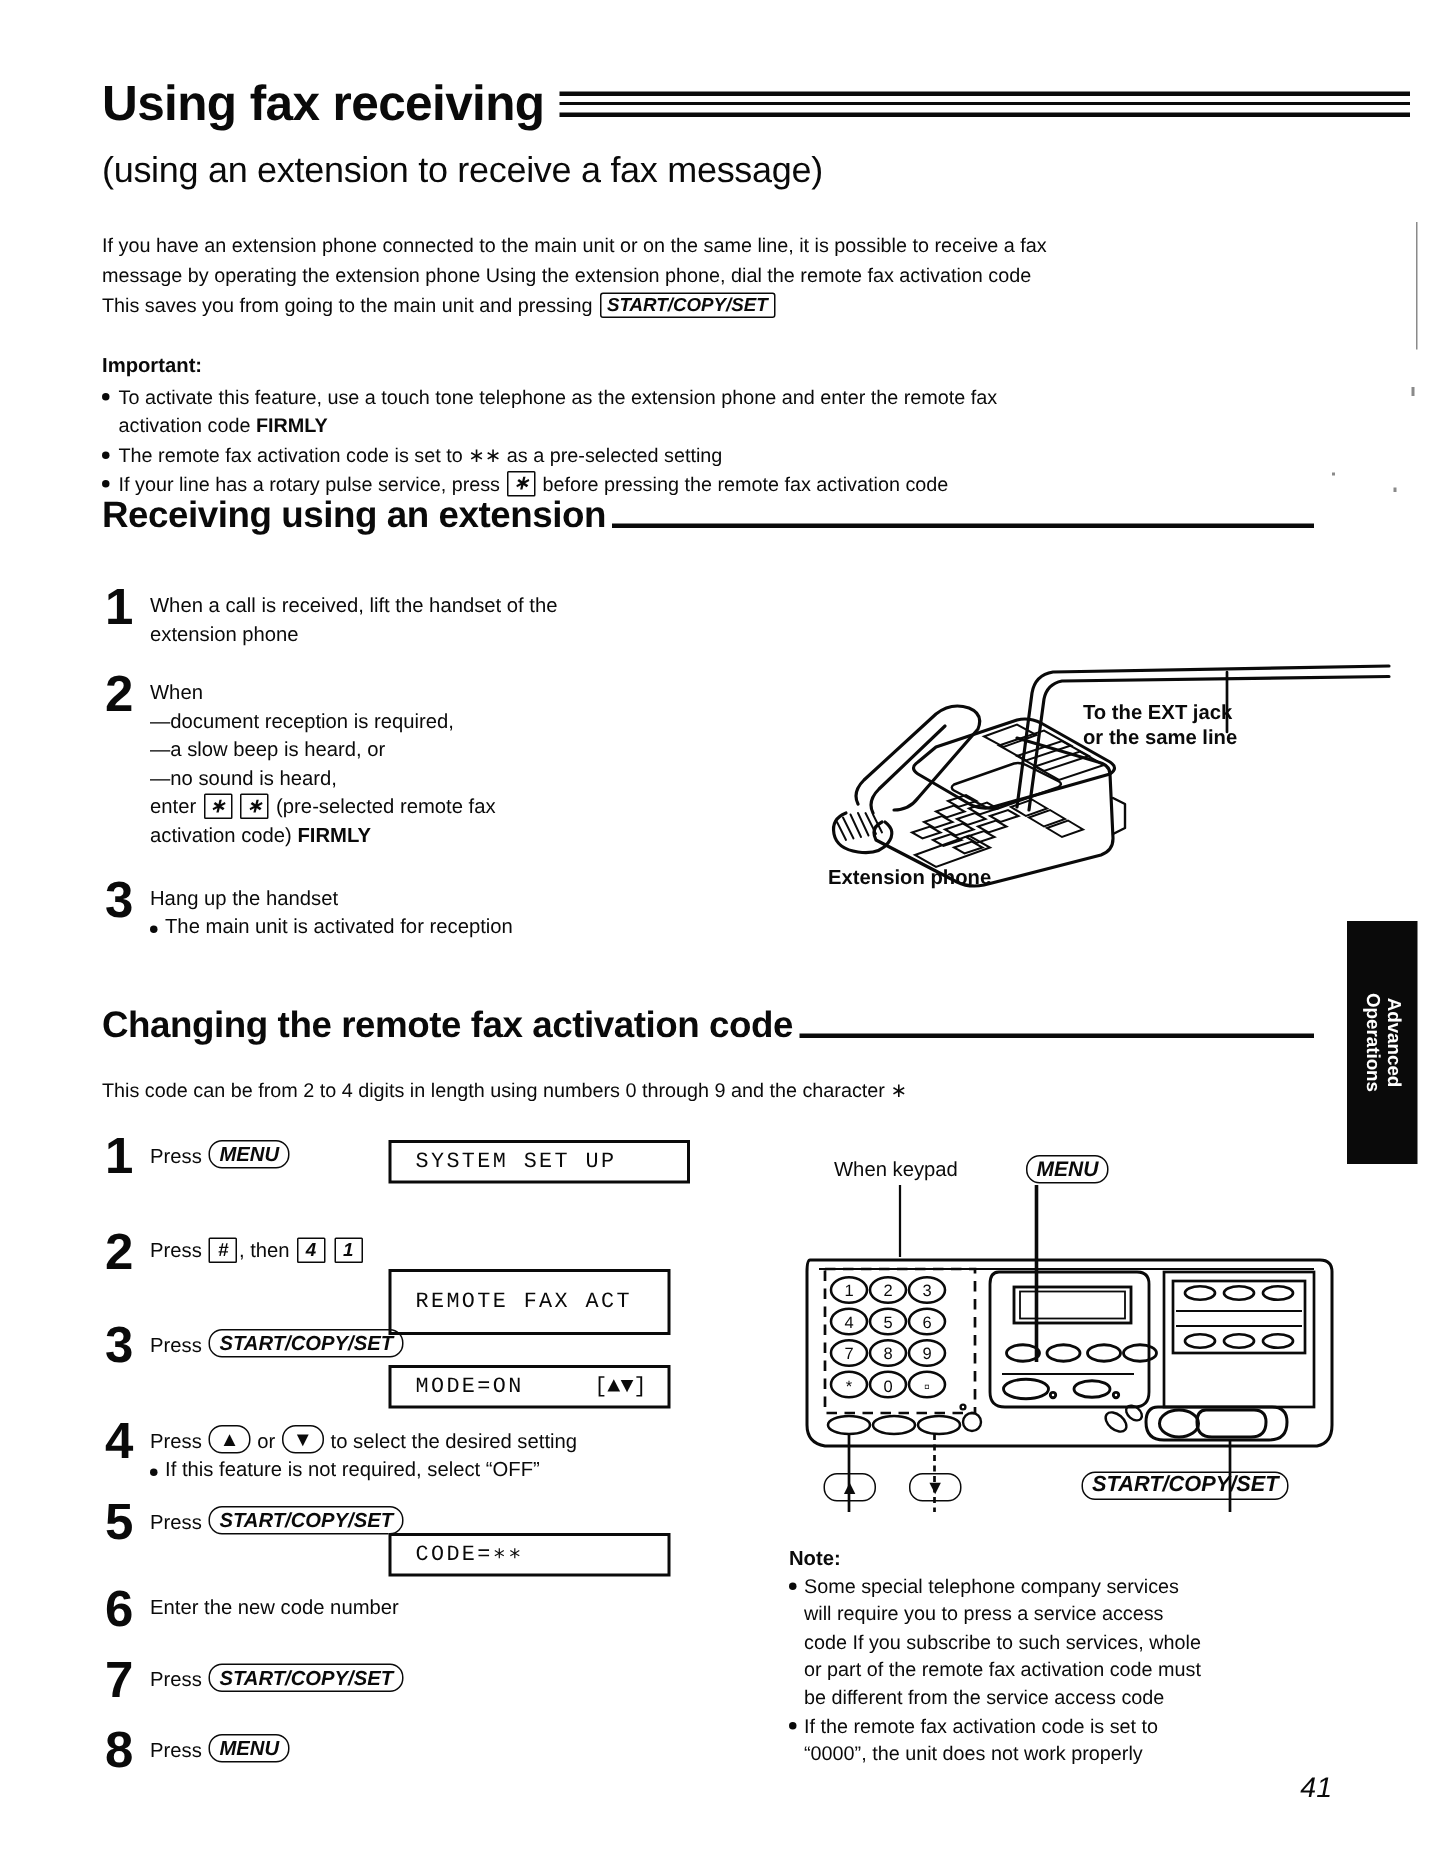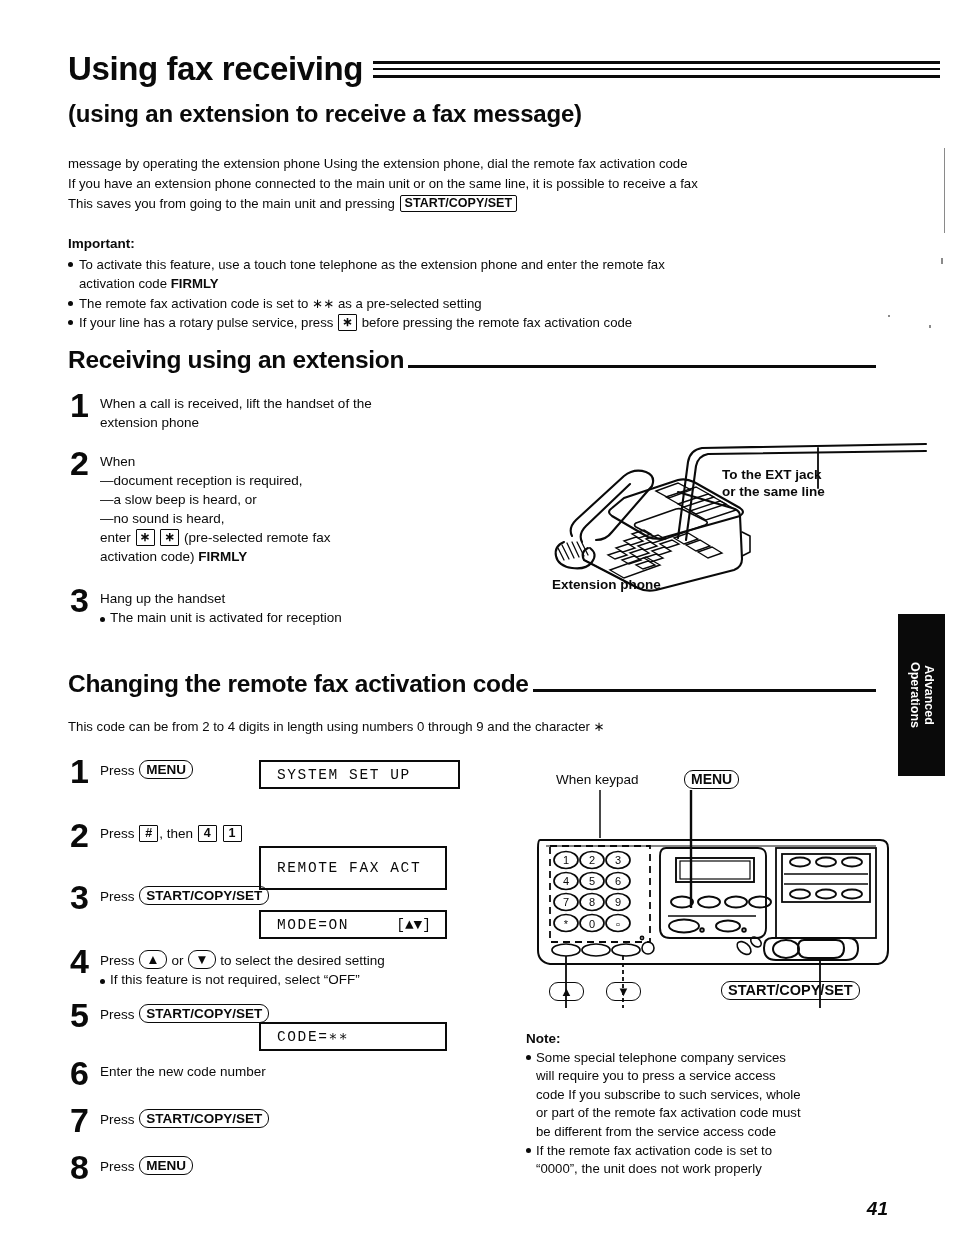--- a/index.html
+++ b/index.html
@@ -50,21 +50,21 @@
     position: absolute;
     left: 0; right: 0; top: 4px;
     height: 2px;
     background: #0a0a0a;
   }
   .h2-sub {
     position: absolute;
     left: 68px;
     top: 100px;
     font-size: 24px;
-    font-weight: bold;
+    font-weight: normal;
     letter-spacing: -0.2px;
   }
 
   .intro {
     position: absolute;
     left: 68px;
     top: 154px;
     width: 800px;
     font-size: 13.2px;
     line-height: 20px;
@@ -75,20 +75,21 @@
   .keycap {
     display: inline-block;
     border: 1.6px solid #0a0a0a;
     border-radius: 2px;
     padding: 0 4px;
     font-weight: bold;
     font-size: 12.5px;
     line-height: 15px;
     margin: 0 1px;
     vertical-align: 1px;
+    font-style: italic;
   }
   .keycap.round {
     border-radius: 9px;
     padding: 0 6px;
     font-size: 13.5px;
     line-height: 17px;
   }
   .keycap.sq {
     border-radius: 1px;
     padding: 0 3px;
@@ -207,24 +208,24 @@
     font-size: 12.5px;
     font-weight: bold;
     line-height: 14px;
     text-align: center;
   }
 
   
   .pageno {
     position: absolute;
     right: 66px;
-    bottom: 24px;
+    bottom: 40px;
     font-size: 19px;
     font-style: italic;
-    font-weight: bold;
+    font-weight: normal;
   }
 
   
   .fig-label {
     position: absolute;
     font-size: 13.5px;
     font-weight: bold;
     line-height: 17px;
     white-space: nowrap;
   }
@@ -257,22 +258,22 @@
 
 <div class="page">
 
   <div class="h1-row">
     <div class="h1">Using fax receiving</div>
     <div class="h1-rule"></div>
   </div>
   <div class="h2-sub">(using an extension to receive a fax message)</div>
 
   <div class="intro">
+    <span class="ln">If you have an extension phone connected to the main unit or on the same line, it is possible to receive a fax</span>
     <span class="ln">message by operating the extension phone  Using the extension phone, dial the remote fax activation code</span>
-    <span class="ln">If you have an extension phone connected to the main unit or on the same line, it is possible to receive a fax</span>
     <span class="ln"><span>This saves you from going to the main unit and pressing</span>
       <span class="keycap">START/COPY/SET</span></span>
   </div>
 
   <div class="important-block">
     <div class="important-title">Important:</div>
     <div class="bullet-li">
       <span class="dot"></span>
       <span>To activate this feature, use a touch tone telephone as the extension phone and enter the remote fax</span>
     </div>
@@ -287,21 +288,21 @@
       <span>as a pre-selected setting</span>
     </div>
     <div class="bullet-li">
       <span class="dot"></span>
       <span>If your line has a rotary pulse service, press</span>
       <span class="keycap sq">∗</span>
       <span>before pressing the remote fax activation code</span>
     </div>
   </div>
 
-  <div class="sec-head" style="left:68px; top:348px; width:808px;">
+  <div class="sec-head" style="left:68px; top:332px; width:808px;">
     <div class="t">Receiving using an extension</div>
     <div class="r"></div>
   </div>
 
   <div class="step" style="left:70px; top:390px; width:420px;">
     <div class="num">1</div>
     <div class="body">
       <span class="ln">When a call is received, lift the handset of the</span>
       <span class="ln">extension phone</span>
     </div>

